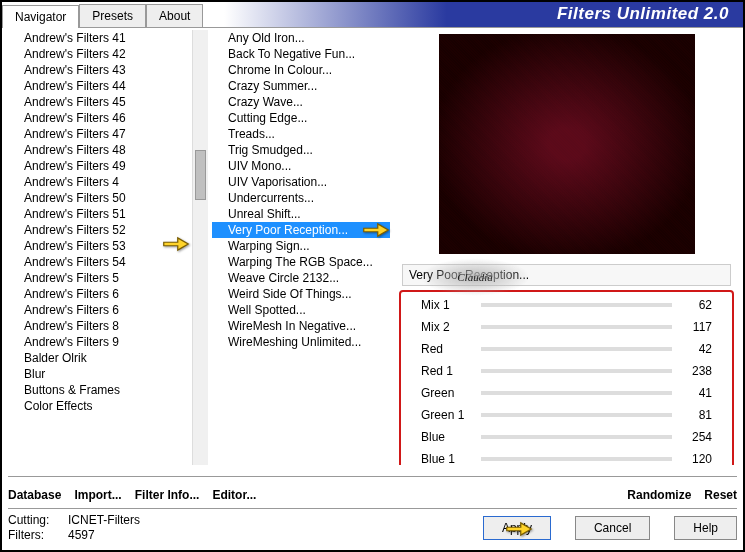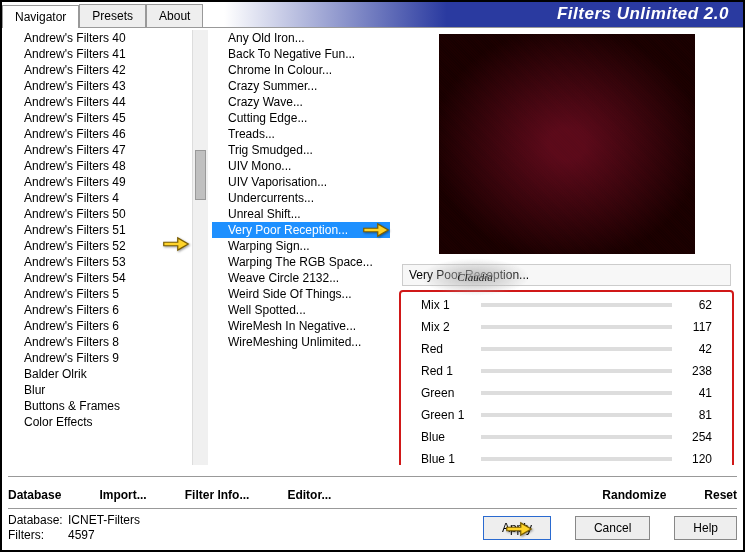--- a/index.html
+++ b/index.html
@@ -30,21 +30,21 @@
 
   .filter-name-row { display: flex; align-items: center; margin: 10px 6px 4px 6px; }
   .filter-name { flex: 1; padding: 3px 6px; border: 1px solid #ccc; background: #f7f7f7; font-size: 12px; }
 
   .sliders { border: 2.5px solid #d01818; border-radius: 4px; margin: 4px 3px; padding: 2px 20px; }
   .slider-row { display: flex; align-items: center; height: 22px; }
   .slider-label { width: 54px; font-size: 12px; }
   .slider-track { flex: 1; height: 4px; background: #ddd; position: relative; margin: 0 6px; }
   .slider-val { width: 34px; text-align: right; font-size: 12px; }
 
-  .toolbar { position: absolute; left: 6px; right: 6px; bottom: 44px; height: 30px; display: flex; align-items: center; border-top: 1px solid #999; padding-top: 6px; gap: 38px; font-size: 12px; font-weight: bold; }
+  .toolbar { position: absolute; left: 6px; right: 6px; bottom: 44px; height: 30px; display: flex; align-items: center; border-top: 1px solid #999; padding-top: 6px; gap: 13px; font-size: 12px; font-weight: bold; }
   .toolbar span { cursor: pointer; text-decoration: underline; text-decoration-color: transparent; }
   .toolbar .spacer { flex: 1; }
 
   .footer { position: absolute; left: 6px; right: 6px; bottom: 4px; height: 38px; border-top: 1px solid #999; display: flex; align-items: center; }
   .footer-info { font-size: 12px; line-height: 15px; }
   .footer-info .k { display: inline-block; width: 60px; }
   .footer-btns { margin-left: auto; display: flex; gap: 24px; align-items: center; }
   .btn { padding: 4px 18px; border: 1px solid #888; background: #eee; font-size: 12px; cursor: pointer; }
   .btn.primary { border: 1.5px solid #2a6ad0; }
 
@@ -68,21 +68,20 @@
     <div class="tab active">Navigator</div>
     <div class="tab inactive">Presets</div>
     <div class="tab inactive">About</div>
   </div>
   <div class="title">Filters Unlimited 2.0</div>
 </div>
 
 <div class="main">
 
   <div class="col col1" id="cat-list" style="position: relative;">
-      <div class="list-item">Andrew's Filters 40</div>
       <div class="list-item">Andrew's Filters 41</div>
       <div class="list-item">Andrew's Filters 42</div>
       <div class="list-item">Andrew's Filters 43</div>
       <div class="list-item">Andrew's Filters 44</div>
       <div class="list-item">Andrew's Filters 45</div>
       <div class="list-item">Andrew's Filters 46</div>
       <div class="list-item">Andrew's Filters 47</div>
       <div class="list-item">Andrew's Filters 48</div>
       <div class="list-item">Andrew's Filters 49</div>
       <div class="list-item">Andrew's Filters 4</div>
@@ -185,21 +184,21 @@
   <span>Import...</span>
   <span>Filter Info...</span>
   <span>Editor...</span>
   <span class="spacer"></span>
   <span>Randomize</span>
   <span>Reset</span>
 </div>
 
 <div class="footer">
   <div class="footer-info">
-    <div><span class="k">Database:</span><span>ICNET-Filters</span></div>
+    <div><span class="k">Cutting:</span><span>ICNET-Filters</span></div>
     <div><span class="k">Filters:</span><span>4597</span></div>
   </div>
   <div class="footer-btns">
     <button class="btn primary">Apply</button>
     <button class="btn">Cancel</button>
     <button class="btn">Help</button>
   </div>
 </div>
 
 <div class="watermark">Claudia</div>

